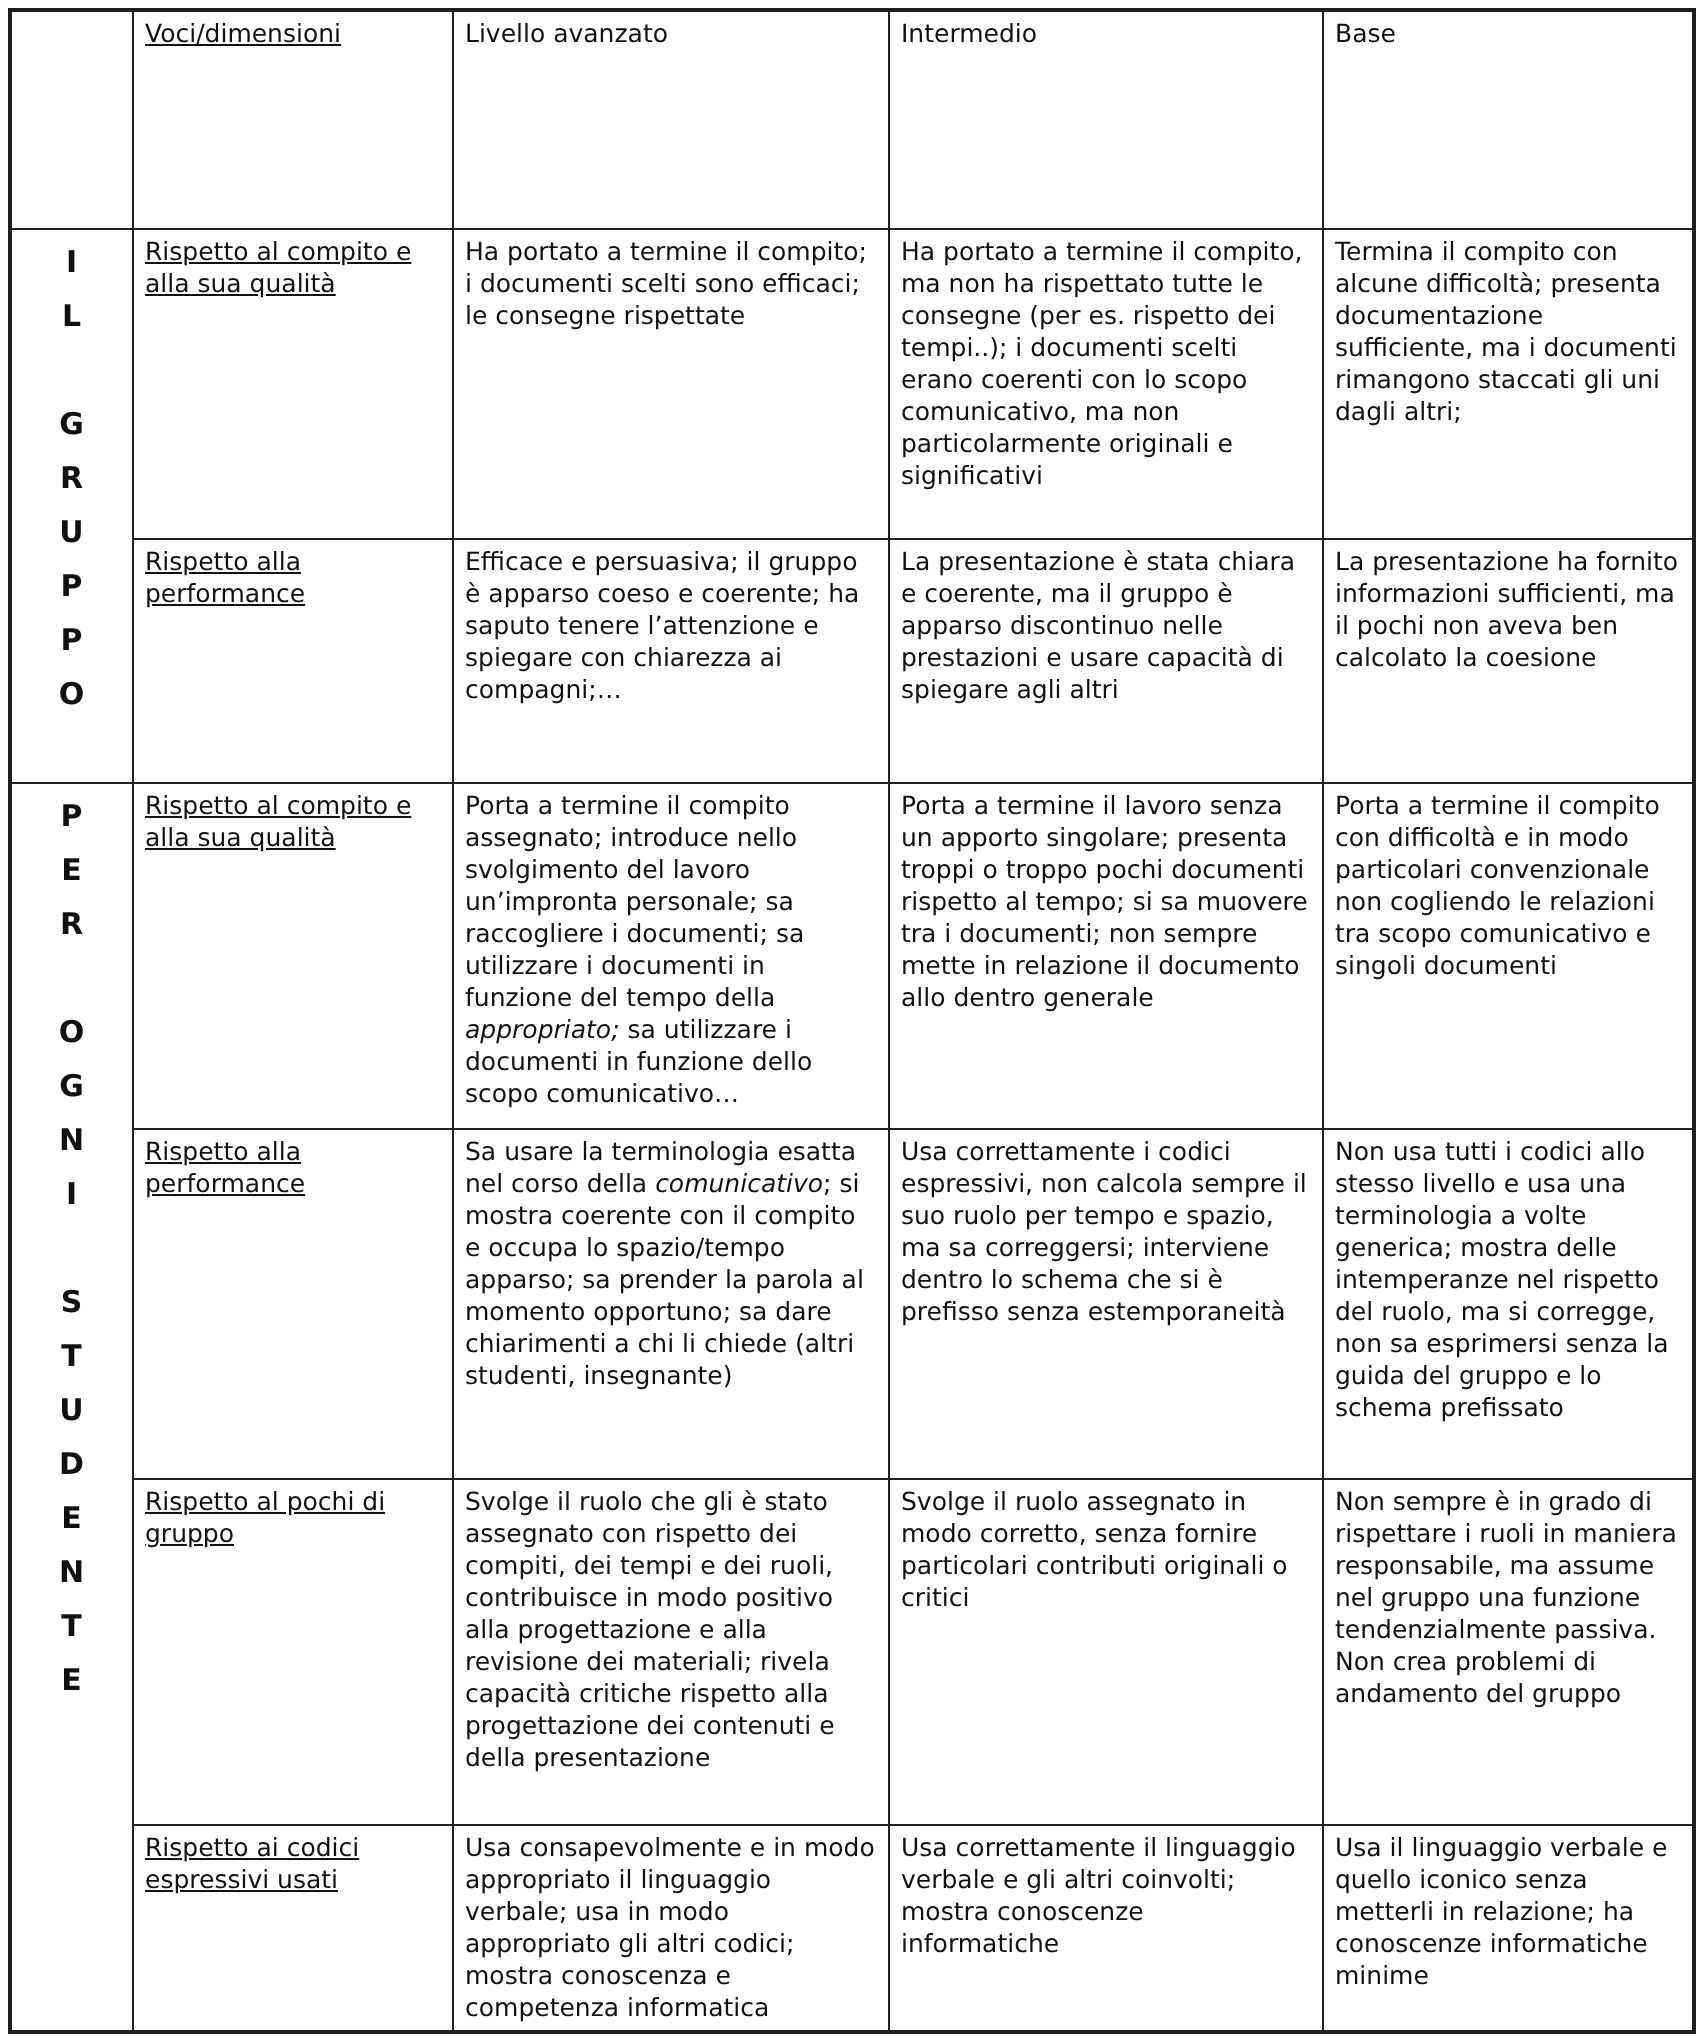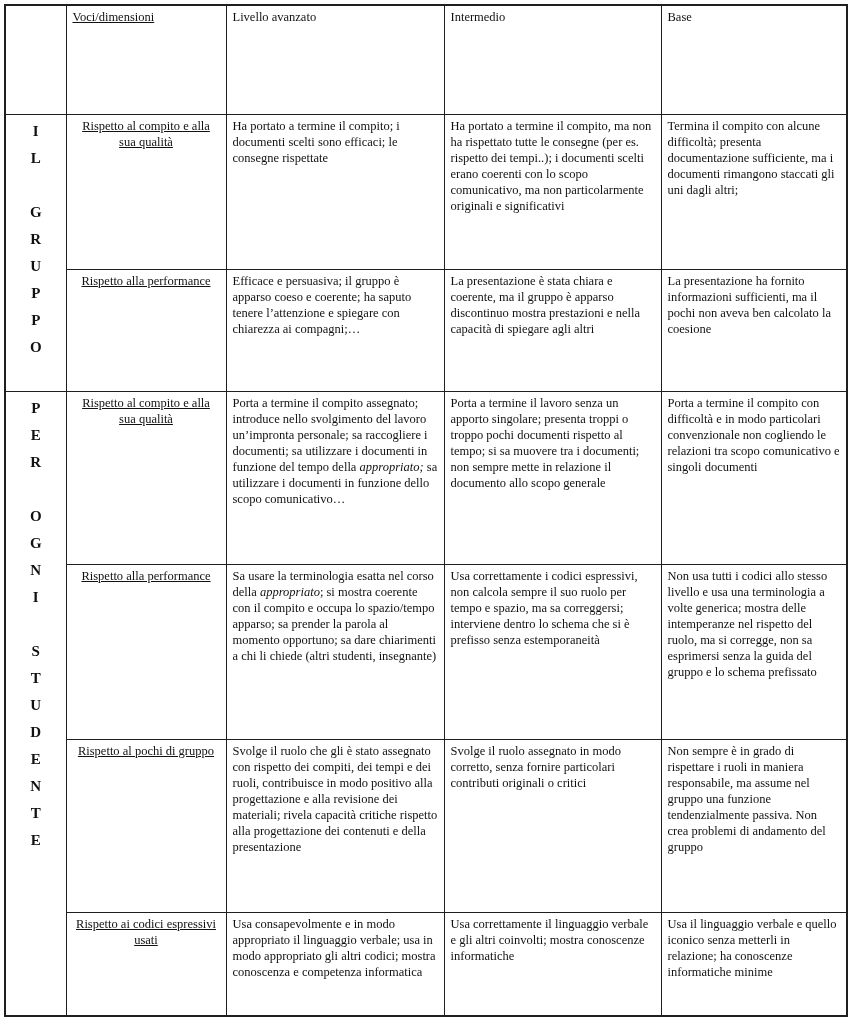--- a/index.html
+++ b/index.html
@@ -14,21 +14,20 @@
     height: 1019px;
     box-sizing: border-box;
     padding: 4px 4px 4px 4px;
     background: #ffffff;
   }
   table.rubric {
     border-collapse: collapse;
     table-layout: fixed;
     width: 842px;
     background: #ffffff;
-    font-family: Liberation Serif, serif;
   }
   table.rubric td {
     border: 1px solid #1f1f1f;
     vertical-align: top;
     padding: 3px 6px 3px 6px;
     box-sizing: border-box;
     font-size: 12.5px;
     line-height: 16px;
     overflow: hidden;
   }
@@ -59,21 +58,20 @@
     padding-top: 6px;
     padding-left: 10px;
   }
   .u { text-decoration: underline; }
 
   td.dim-cell {
     font-size: 13.5px;
     line-height: 19px;
     padding-top: 8px;
     padding-left: 10px;
-    text-align: center;
   }
   td.group-cell {
     text-align: center;
     padding-top: 16px;
   }
   .vletters {
     font-weight: bold;
     font-size: 15px;
     line-height: 27px;
     white-space: pre-line;
@@ -122,21 +120,21 @@
         <td class="body-cell">Ha  portato a termine il compito; i documenti scelti sono efficaci; le consegne rispettate</td>
         <td class="body-cell">Ha portato a termine il compito, ma non ha rispettato tutte le consegne (per es. rispetto dei tempi..); i documenti scelti erano coerenti con lo scopo comunicativo, ma non particolarmente originali e significativi</td>
         <td class="body-cell">Termina il compito con alcune difficoltà; presenta documentazione sufficiente, ma i documenti rimangono staccati gli uni dagli altri;</td>
       </tr>
 
       <tr class="row-g-perf">
         <td class="dim-cell">
           <span class="u">Rispetto alla performance</span>
         </td>
         <td class="body-cell">Efficace e persuasiva; il gruppo è apparso coeso e coerente; ha saputo tenere l’attenzione e spiegare con chiarezza ai compagni;…</td>
-        <td class="body-cell">La presentazione è stata chiara e coerente, ma il gruppo è apparso discontinuo mostra prestazioni e nella capacità di spiegare agli altri</td>
+        <td class="body-cell">La presentazione è stata chiara e coerente, ma il gruppo è apparso discontinuo nelle prestazioni e usare capacità di spiegare agli altri</td>
         <td class="body-cell">La presentazione ha fornito informazioni sufficienti, ma il pochi non aveva ben calcolato la coesione</td>
       </tr>
 
       <tr class="row-s-compito">
         <td class="group-cell" rowspan="4">
           <div class="vletters">P
 E
 R
 
 O
@@ -150,29 +148,29 @@
 D
 E
 N
 T
 E</div>
         </td>
         <td class="dim-cell">
           <span class="u">Rispetto al compito e alla sua qualità</span>
         </td>
         <td class="body-cell"><span>Porta a termine il compito assegnato; introduce nello svolgimento del lavoro un’impronta personale; sa raccogliere i documenti; sa utilizzare i  documenti in funzione del tempo della </span><em>appropriato;</em><span> sa utilizzare i documenti in funzione dello scopo comunicativo…</span></td>
-        <td class="body-cell">Porta a termine il lavoro senza un apporto singolare; presenta troppi o troppo pochi documenti rispetto al tempo; si sa muovere tra i documenti; non sempre mette in relazione il documento allo scopo generale</td>
+        <td class="body-cell">Porta a termine il lavoro senza un apporto singolare; presenta troppi o troppo pochi documenti rispetto al tempo; si sa muovere tra i documenti; non sempre mette in relazione il documento allo dentro generale</td>
         <td class="body-cell">Porta a termine il compito con difficoltà e in modo particolari convenzionale non cogliendo le relazioni tra scopo comunicativo e singoli documenti</td>
       </tr>
 
       <tr class="row-s-perf">
         <td class="dim-cell">
           <span class="u">Rispetto alla performance</span>
         </td>
-        <td class="body-cell"><span>Sa usare la terminologia esatta nel corso della </span><em>appropriato</em><span>; si mostra coerente con il compito e occupa lo spazio/tempo apparso; sa prender la parola al momento opportuno; sa dare chiarimenti a chi li chiede (altri studenti, insegnante)</span></td>
+        <td class="body-cell"><span>Sa usare la terminologia esatta nel corso della </span><em>comunicativo</em><span>; si mostra coerente con il compito e occupa lo spazio/tempo apparso; sa prender la parola al momento opportuno; sa dare chiarimenti a chi li chiede (altri studenti, insegnante)</span></td>
         <td class="body-cell">Usa correttamente i codici espressivi, non calcola sempre il suo ruolo per tempo e spazio, ma sa correggersi; interviene dentro lo schema che si è prefisso senza estemporaneità</td>
         <td class="body-cell">Non usa tutti i codici allo stesso livello e usa una terminologia a volte generica; mostra delle intemperanze nel rispetto del ruolo, ma si corregge, non sa esprimersi senza la guida del gruppo e lo schema prefissato</td>
       </tr>
 
       <tr class="row-s-lavoro">
         <td class="dim-cell">
           <span class="u">Rispetto al pochi di gruppo</span>
         </td>
         <td class="body-cell">Svolge il ruolo che gli è stato assegnato con rispetto dei compiti, dei tempi e dei ruoli, contribuisce in modo positivo alla progettazione e alla revisione dei materiali; rivela capacità critiche rispetto alla progettazione dei contenuti e della presentazione</td>
         <td class="body-cell">Svolge il ruolo assegnato in modo corretto, senza fornire particolari contributi originali o critici</td>

